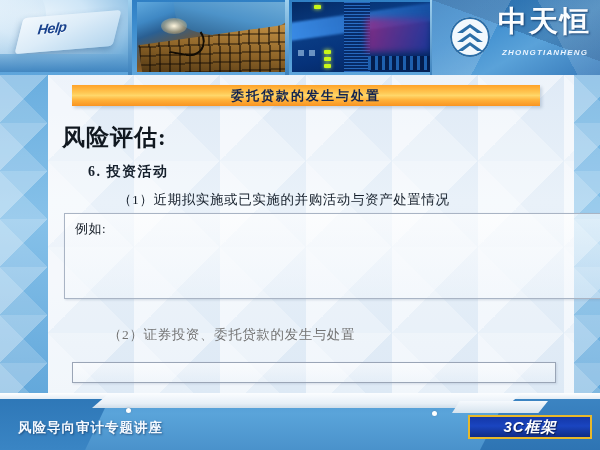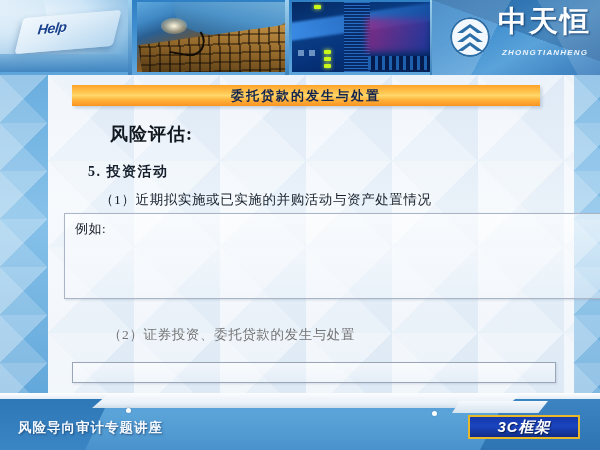--- a/index.html
+++ b/index.html
@@ -268,39 +268,38 @@
     font-weight: bold;
     color: #13244f;
     letter-spacing: 2px;
     white-space: nowrap;
   }
 
   
   .heading {
     position: absolute;
     left: 62px; top: 122px;
-    font-size: 18px;
+    font-size: 23px;
     font-weight: bold;
     color: #111820;
     letter-spacing: 1px;
     white-space: nowrap;
-    margin-left: 48px;
   }
   .item-num {
     position: absolute;
     left: 88px; top: 163px;
     font-size: 14px;
     font-weight: bold;
     color: #16202c;
     letter-spacing: 1.5px;
     white-space: nowrap;
   }
   .item-sub {
     position: absolute;
-    left: 100px; top: 191px;
+    left: 118px; top: 191px;
     font-size: 13.5px;
     color: #16202c;
     letter-spacing: .6px;
     white-space: nowrap;
   }
   .item-sub2 {
     position: absolute;
     left: 108px; top: 326px;
     font-size: 13.5px;
     color: #737373;
@@ -403,21 +402,21 @@
     font-size: 13.5px;
     font-weight: bold;
     color: #f4f9ff;
     letter-spacing: 1px;
     text-shadow: 1px 1px 2px rgba(20,60,105,.75);
     white-space: nowrap;
   }
   .badge {
     position: absolute;
     left: 468px; top: 22px;
-    width: 112px; height: 24px;
+    width: 124px; height: 24px;
     box-sizing: border-box;
     background: linear-gradient(180deg,#1437a8 0%, #1a45c0 45%, #102c86 100%);
     border: 2px solid #e8b82a;
     display: flex;
     align-items: center;
     justify-content: center;
   }
   .badge-text {
     font-family: "Liberation Sans", sans-serif;
     font-size: 15px;
@@ -481,21 +480,21 @@
   <div class="side-left"></div>
   <div class="side-right"></div>
   <div class="content"></div>
 
   <div class="titlebar">
     <span class="titlebar-text">委托贷款的发生与处置</span>
   </div>
 
   <div class="heading">风险评估:</div>
 
-  <div class="item-num">5. 投资活动</div>
+  <div class="item-num">6. 投资活动</div>
 
   <div class="item-sub">（1）近期拟实施或已实施的并购活动与资产处置情况</div>
 
   <div class="example-box">
     <div class="example-label">例如:</div>
   </div>
 
   <div class="item-sub2">（2）证券投资、委托贷款的发生与处置</div>
 
   <div class="empty-box"></div>

